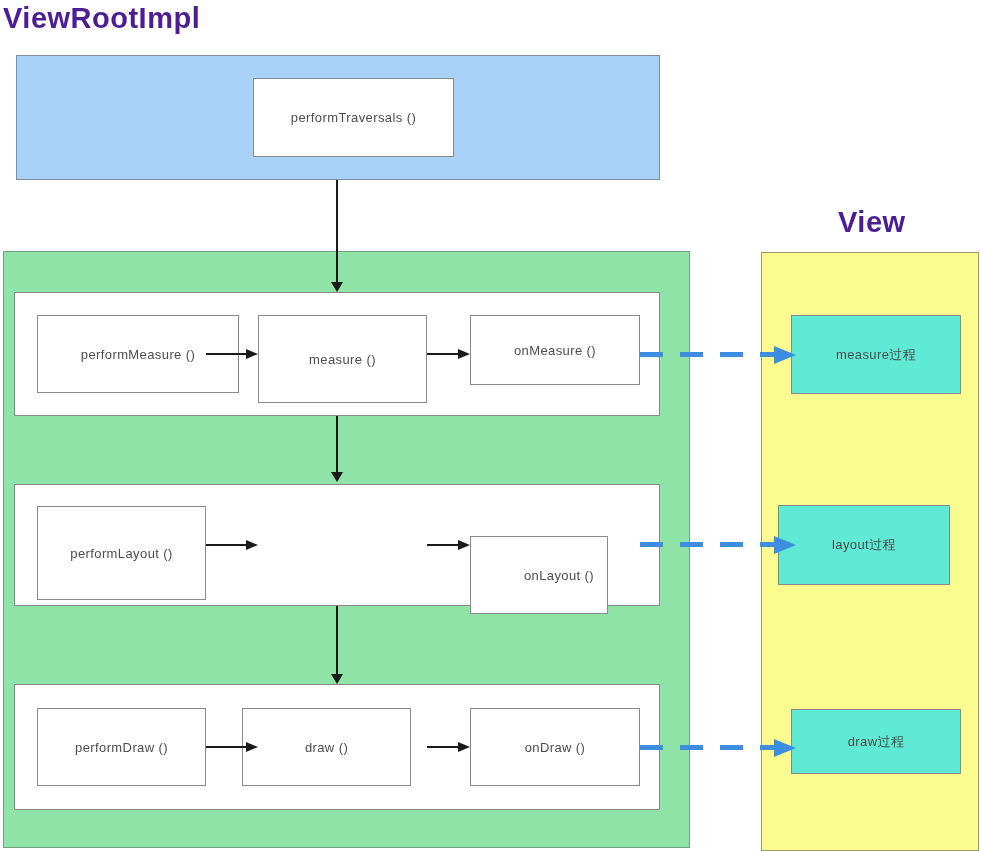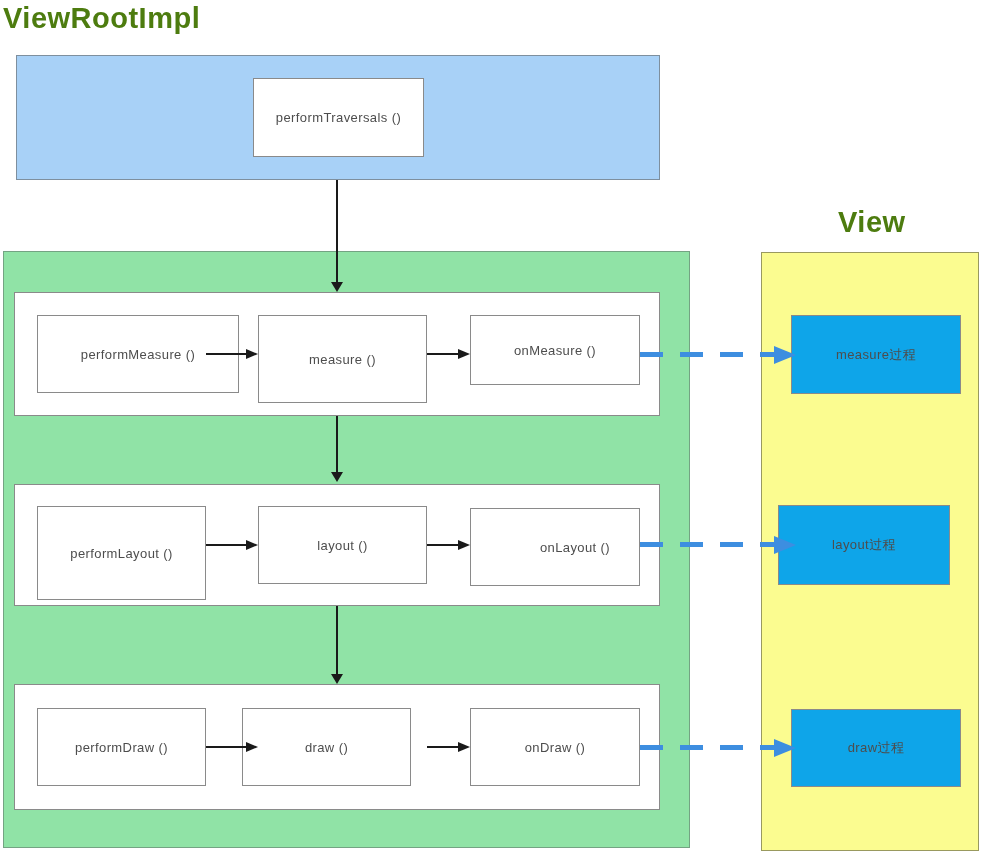--- a/index.html
+++ b/index.html
@@ -1,37 +1,37 @@
 <!DOCTYPE html>
 <html><head>
 <meta charset="utf-8">
 <style>
   html,body{margin:0;padding:0;background:#ffffff;}
   .stage{
     position:relative;width:983px;height:851px;background:#ffffff;
     font-family:"Liberation Sans","DejaVu Sans",sans-serif;overflow:hidden;
   }
   .title{
-    position:absolute;font-weight:700;color:#4d7c0f;font-size:29px;
+    position:absolute;font-weight:700;color:#4c1d95;font-size:29px;
     letter-spacing:0.5px;white-space:nowrap;
   }
   .container{position:absolute;border:1px solid;box-sizing:border-box;}
   .c-blue{background:#a8d1f7;border-color:#7e8f9e;}
   .c-green{background:#90e3a6;border-color:#74a383;}
   .c-yellow{background:#fbfc90;border-color:#99995f;}
   .row{
     position:absolute;background:#ffffff;border:1px solid #8a8a8a;
     box-sizing:border-box;
   }
   .mbox{
     position:absolute;background:#ffffff;border:1px solid #8a8a8a;
     box-sizing:border-box;display:flex;align-items:center;justify-content:center;
     font-size:13px;color:#4d4d4d;letter-spacing:0.4px;white-space:nowrap;
   }
-  .ybox{background:#0ea5e9;}
+  .ybox{background:#5eead4;}
   .vline{position:absolute;width:2px;background:#1a1a1a;}
   .hline{position:absolute;height:2px;background:#1a1a1a;}
   .ah-down{
     position:absolute;width:0;height:0;
     border-left:6px solid transparent;border-right:6px solid transparent;
     border-top:10px solid #1a1a1a;
   }
   .ah-right{
     position:absolute;width:0;height:0;
     border-top:5px solid transparent;border-bottom:5px solid transparent;
@@ -49,44 +49,43 @@
 </style>
 </head>
 <body>
 
 <div class="stage">
 
   <div class="title" style="left:3px;top:2px;">ViewRootImpl</div>
   <div class="title" style="left:838px;top:206px;">View</div>
 
   <div class="container c-blue" style="left:16px;top:55px;width:644px;height:125px;"></div>
-  <div class="mbox" style="left:253px;top:78px;width:171px;height:79px;">performTraversals ()</div>
+  <div class="mbox" style="left:253px;top:78px;width:201px;height:79px;">performTraversals ()</div>
 
   <div class="container c-green" style="left:3px;top:251px;width:687px;height:597px;"></div>
 
   <div class="container c-yellow" style="left:761px;top:252px;width:218px;height:599px;"></div>
 
   <div class="row" style="left:14px;top:292px;width:646px;height:124px;"></div>
   <div class="mbox" style="left:37px;top:315px;width:202px;height:78px;">performMeasure ()</div>
   <div class="mbox" style="left:258px;top:315px;width:169px;height:88px;">measure ()</div>
   <div class="mbox" style="left:470px;top:315px;width:170px;height:70px;">onMeasure ()</div>
 
   <div class="row" style="left:14px;top:484px;width:646px;height:122px;"></div>
   <div class="mbox" style="left:37px;top:506px;width:169px;height:94px;">performLayout ()</div>
-  <div class="mbox" style="left:258px;top:506px;width:169px;height:78px;">layout ()</div>
-  <div class="mbox" style="left:470px;top:508px;width:170px;height:78px;padding-left:40px;">onLayout ()</div>
+  <div class="mbox" style="left:470px;top:536px;width:138px;height:78px;padding-left:40px;">onLayout ()</div>
 
   <div class="row" style="left:14px;top:684px;width:646px;height:126px;"></div>
   <div class="mbox" style="left:37px;top:708px;width:169px;height:78px;">performDraw ()</div>
   <div class="mbox" style="left:242px;top:708px;width:169px;height:78px;">draw ()</div>
   <div class="mbox" style="left:470px;top:708px;width:170px;height:78px;">onDraw ()</div>
 
   <div class="mbox ybox" style="left:791px;top:315px;width:170px;height:79px;">measure过程</div>
   <div class="mbox ybox" style="left:778px;top:505px;width:172px;height:80px;">layout过程</div>
-  <div class="mbox ybox" style="left:791px;top:709px;width:170px;height:78px;text-align:right;">draw过程</div>
+  <div class="mbox ybox" style="left:791px;top:709px;width:170px;height:65px;text-align:right;">draw过程</div>
 
   <div class="vline" style="left:336px;top:180px;height:103px;"></div>
   <div class="ah-down" style="left:331px;top:282px;"></div>
 
   <div class="vline" style="left:336px;top:416px;height:57px;"></div>
   <div class="ah-down" style="left:331px;top:472px;"></div>
 
   <div class="vline" style="left:336px;top:606px;height:69px;"></div>
   <div class="ah-down" style="left:331px;top:674px;"></div>
 

